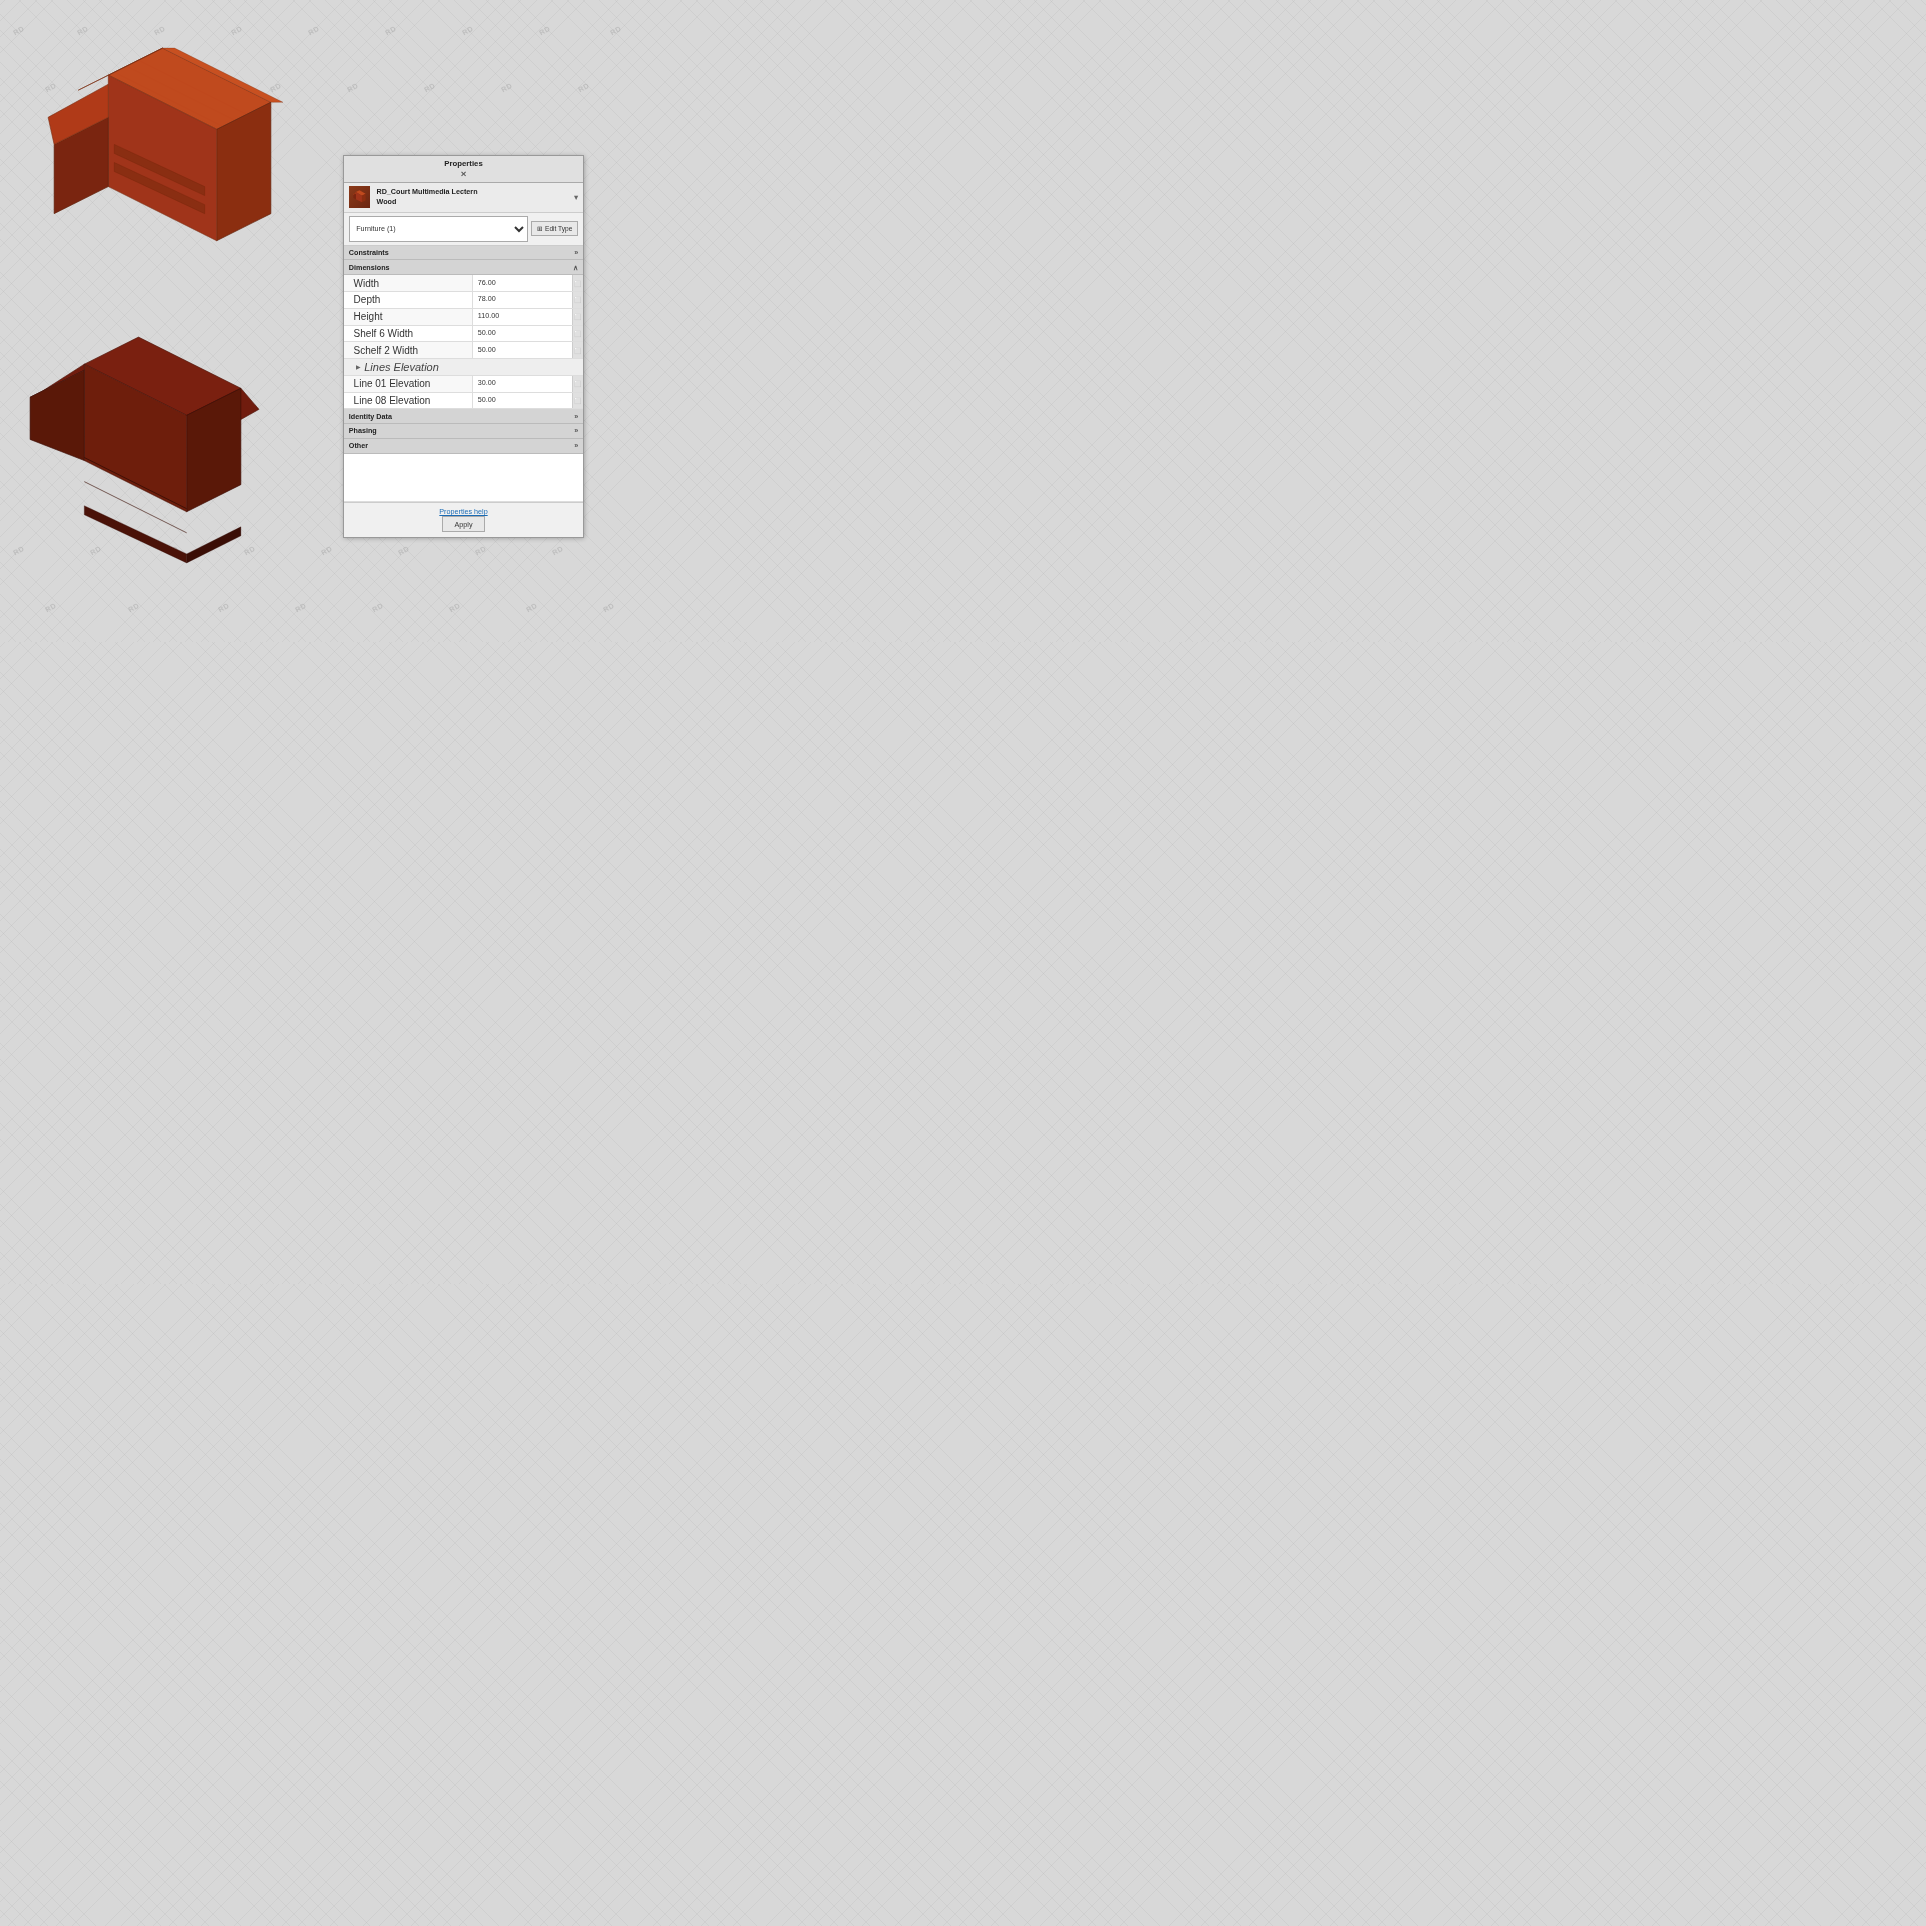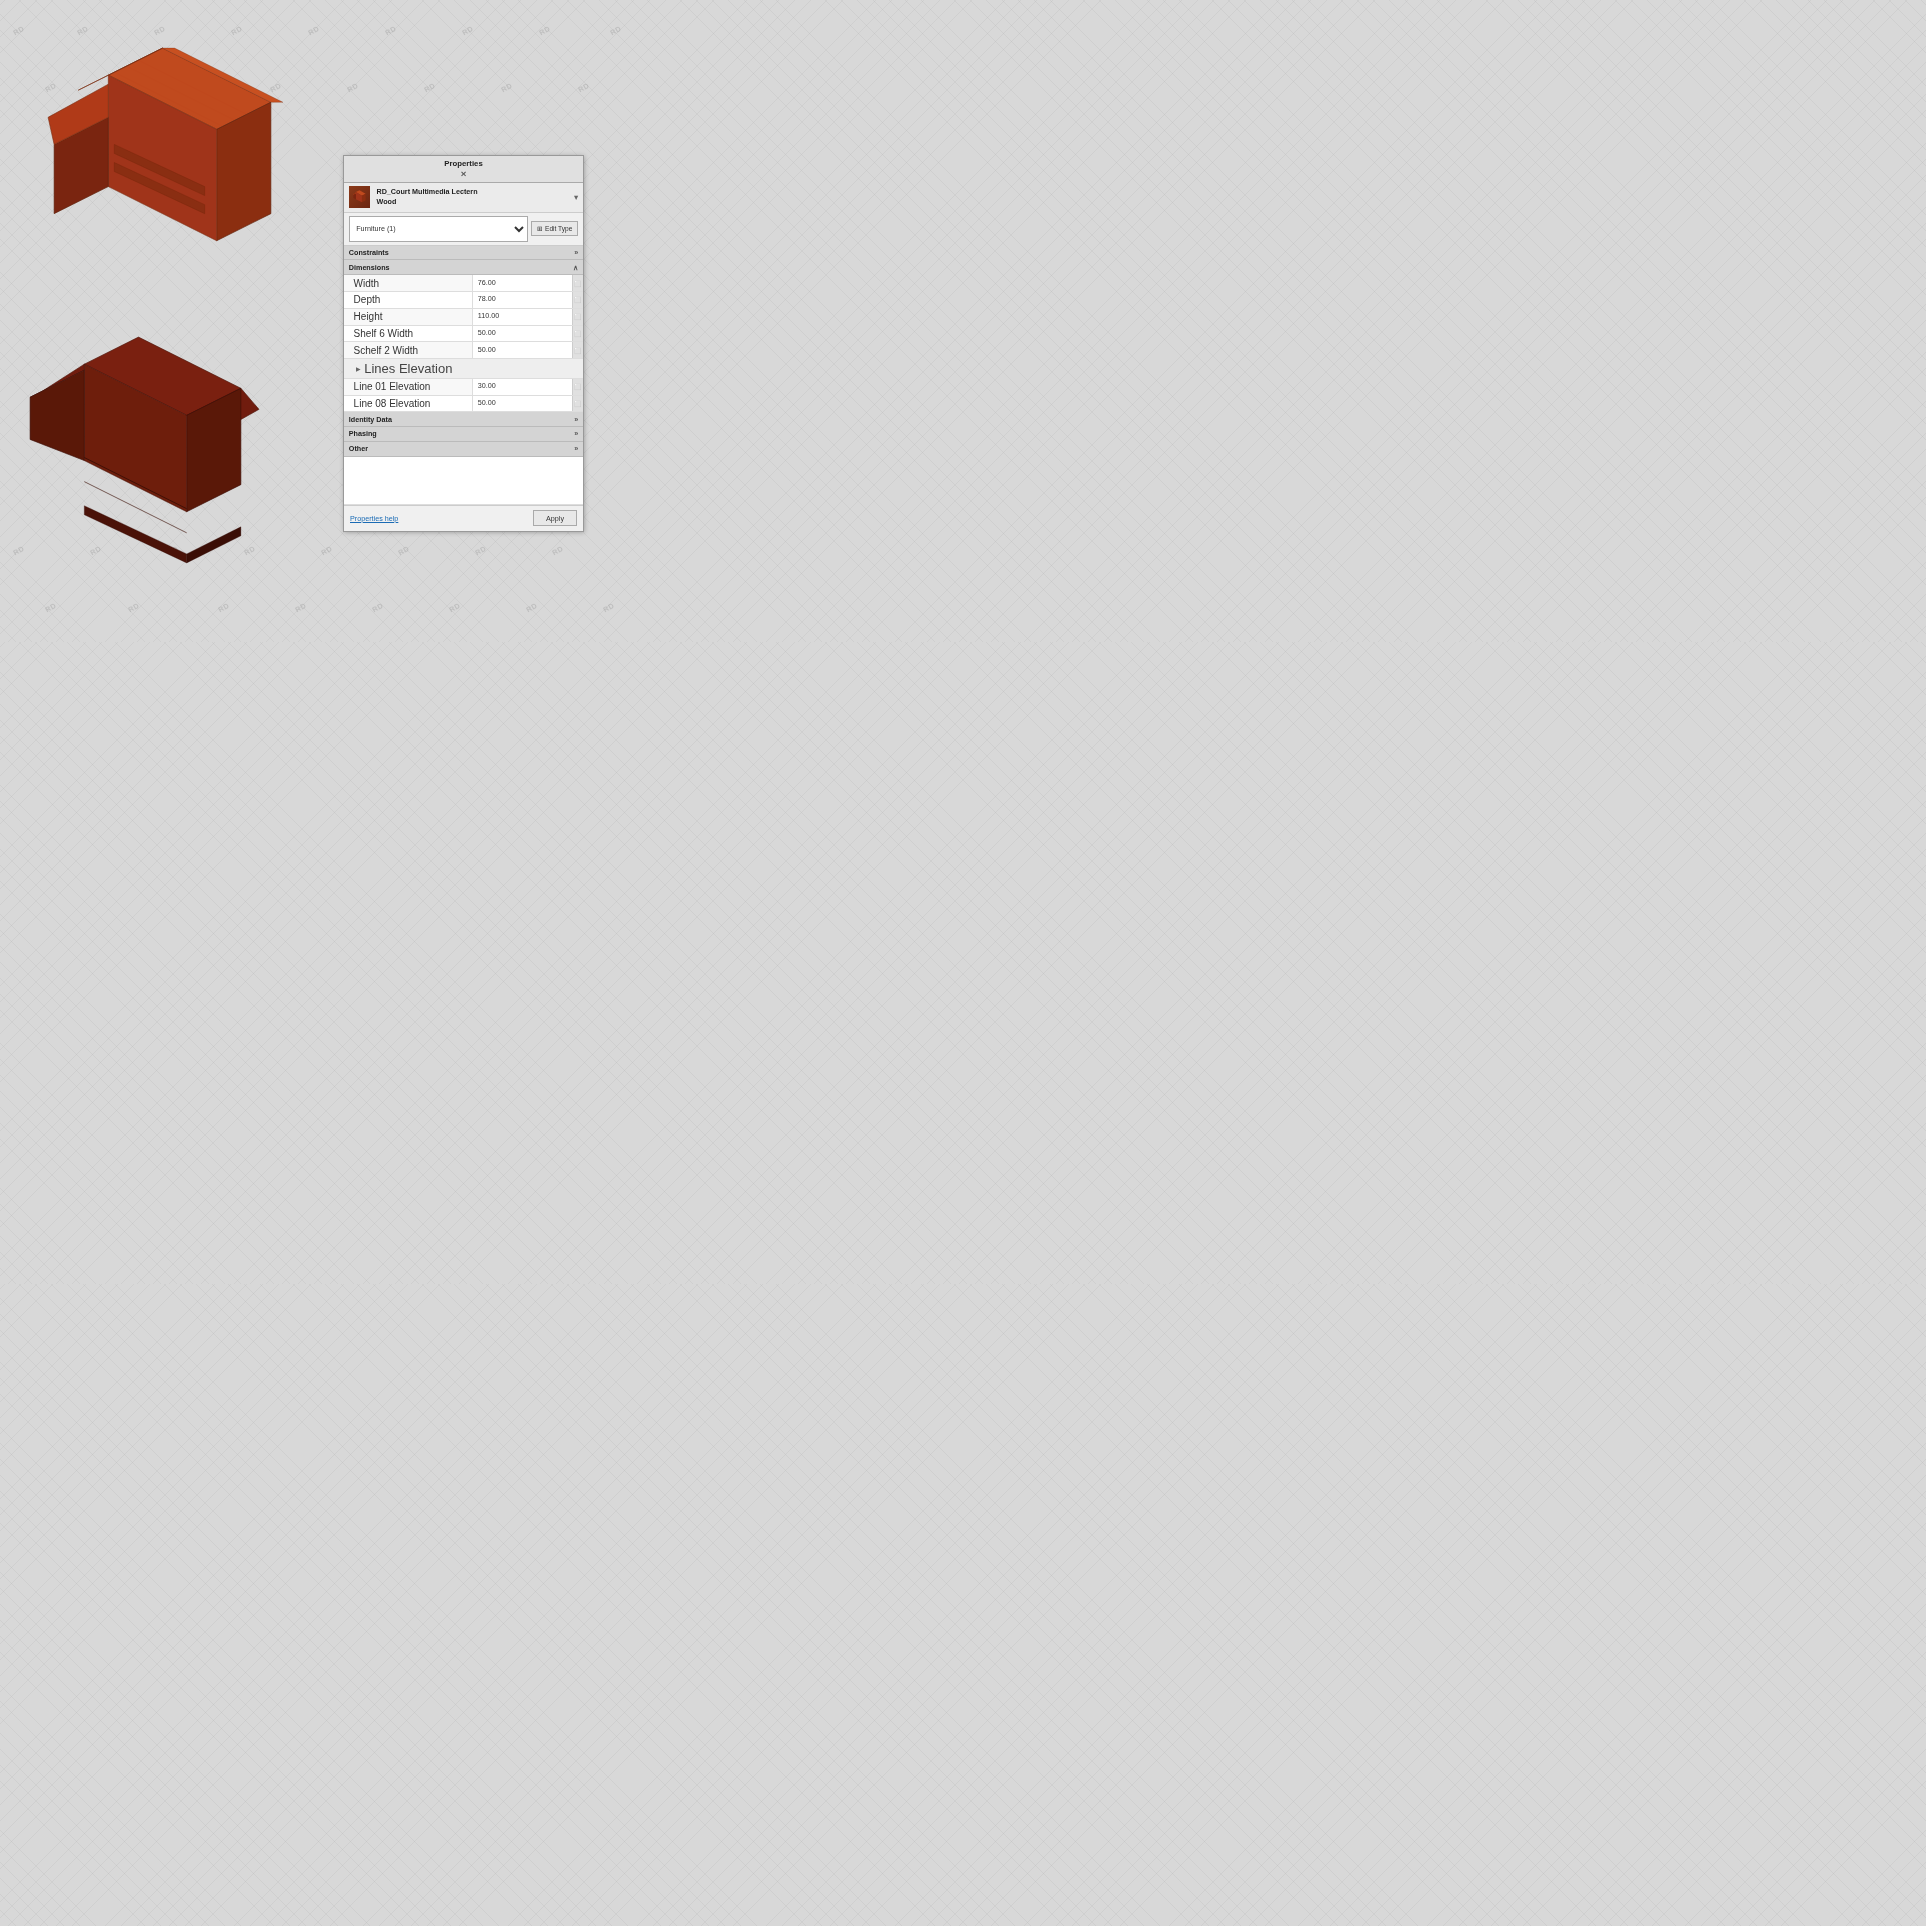--- a/index.html
+++ b/index.html
@@ -250,31 +250,33 @@
     .sub-section-row {
       display: flex;
       border-bottom: 0.6px solid #ddd;
       background: #eeeeee;
       padding: 1.8px 4.8px 1.8px 12px;
       align-items: center;
       gap: 3.6px;
     }
 
     .sub-section-label {
-      font-size: 13px;
+      font-size: 11px;
       color: #444;
+      font-style: italic;
     }
 
     .panel-footer {
       display: flex;
       align-items: center;
       justify-content: space-between;
       padding: 4.8px 6px;
       border-top: 0.6px solid #ccc;
       background: #f0f0f0;
+      flex-direction: column;
     }
 
     .properties-help-link {
       color: #1a6bb5;
       text-decoration: underline;
       cursor: pointer;
       font-size: 7.2px;
     }
 
     .apply-btn {

